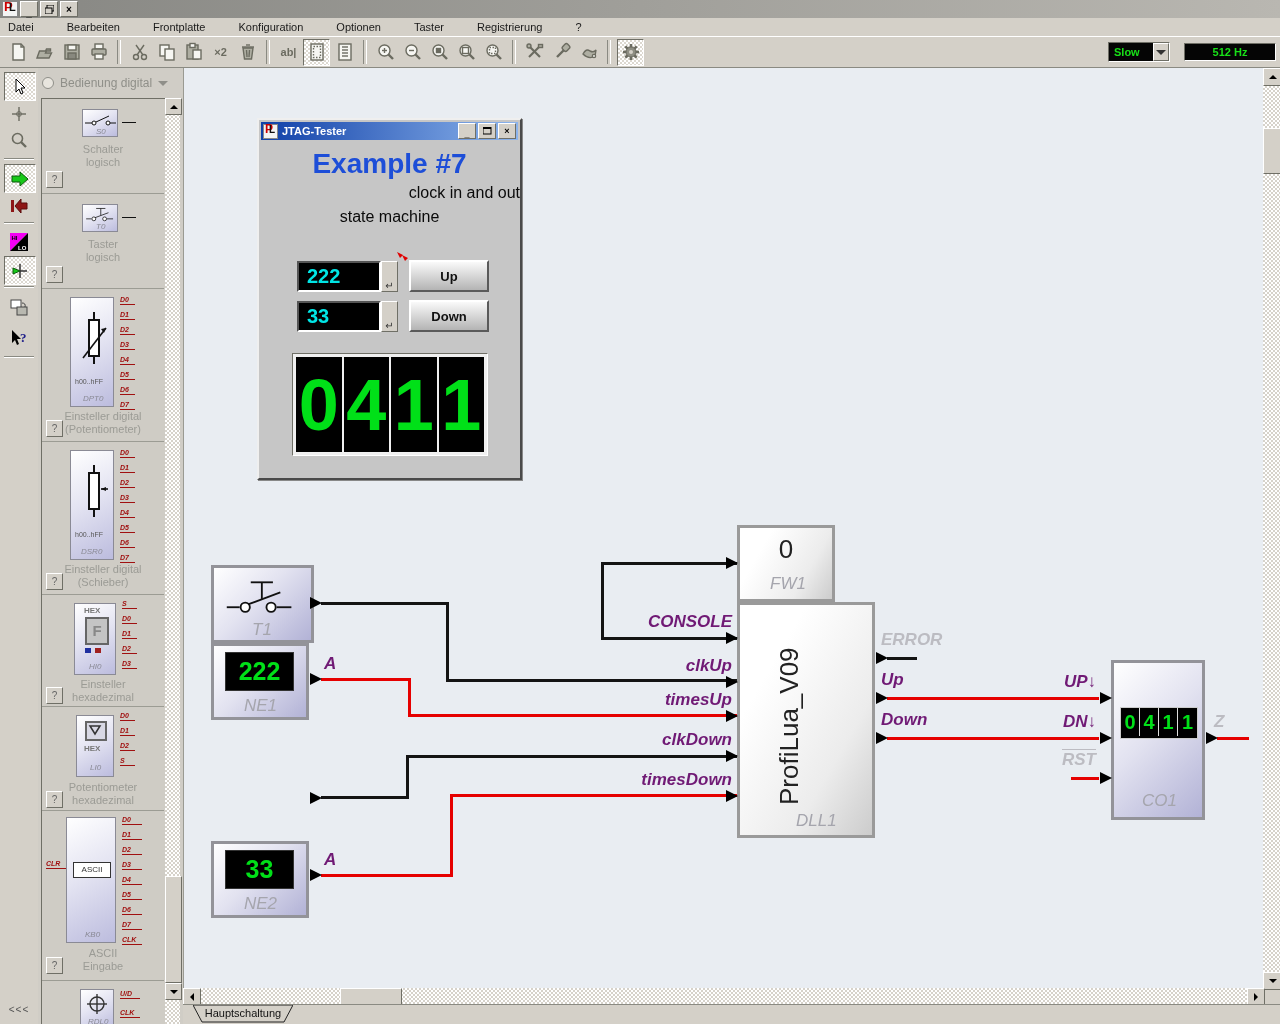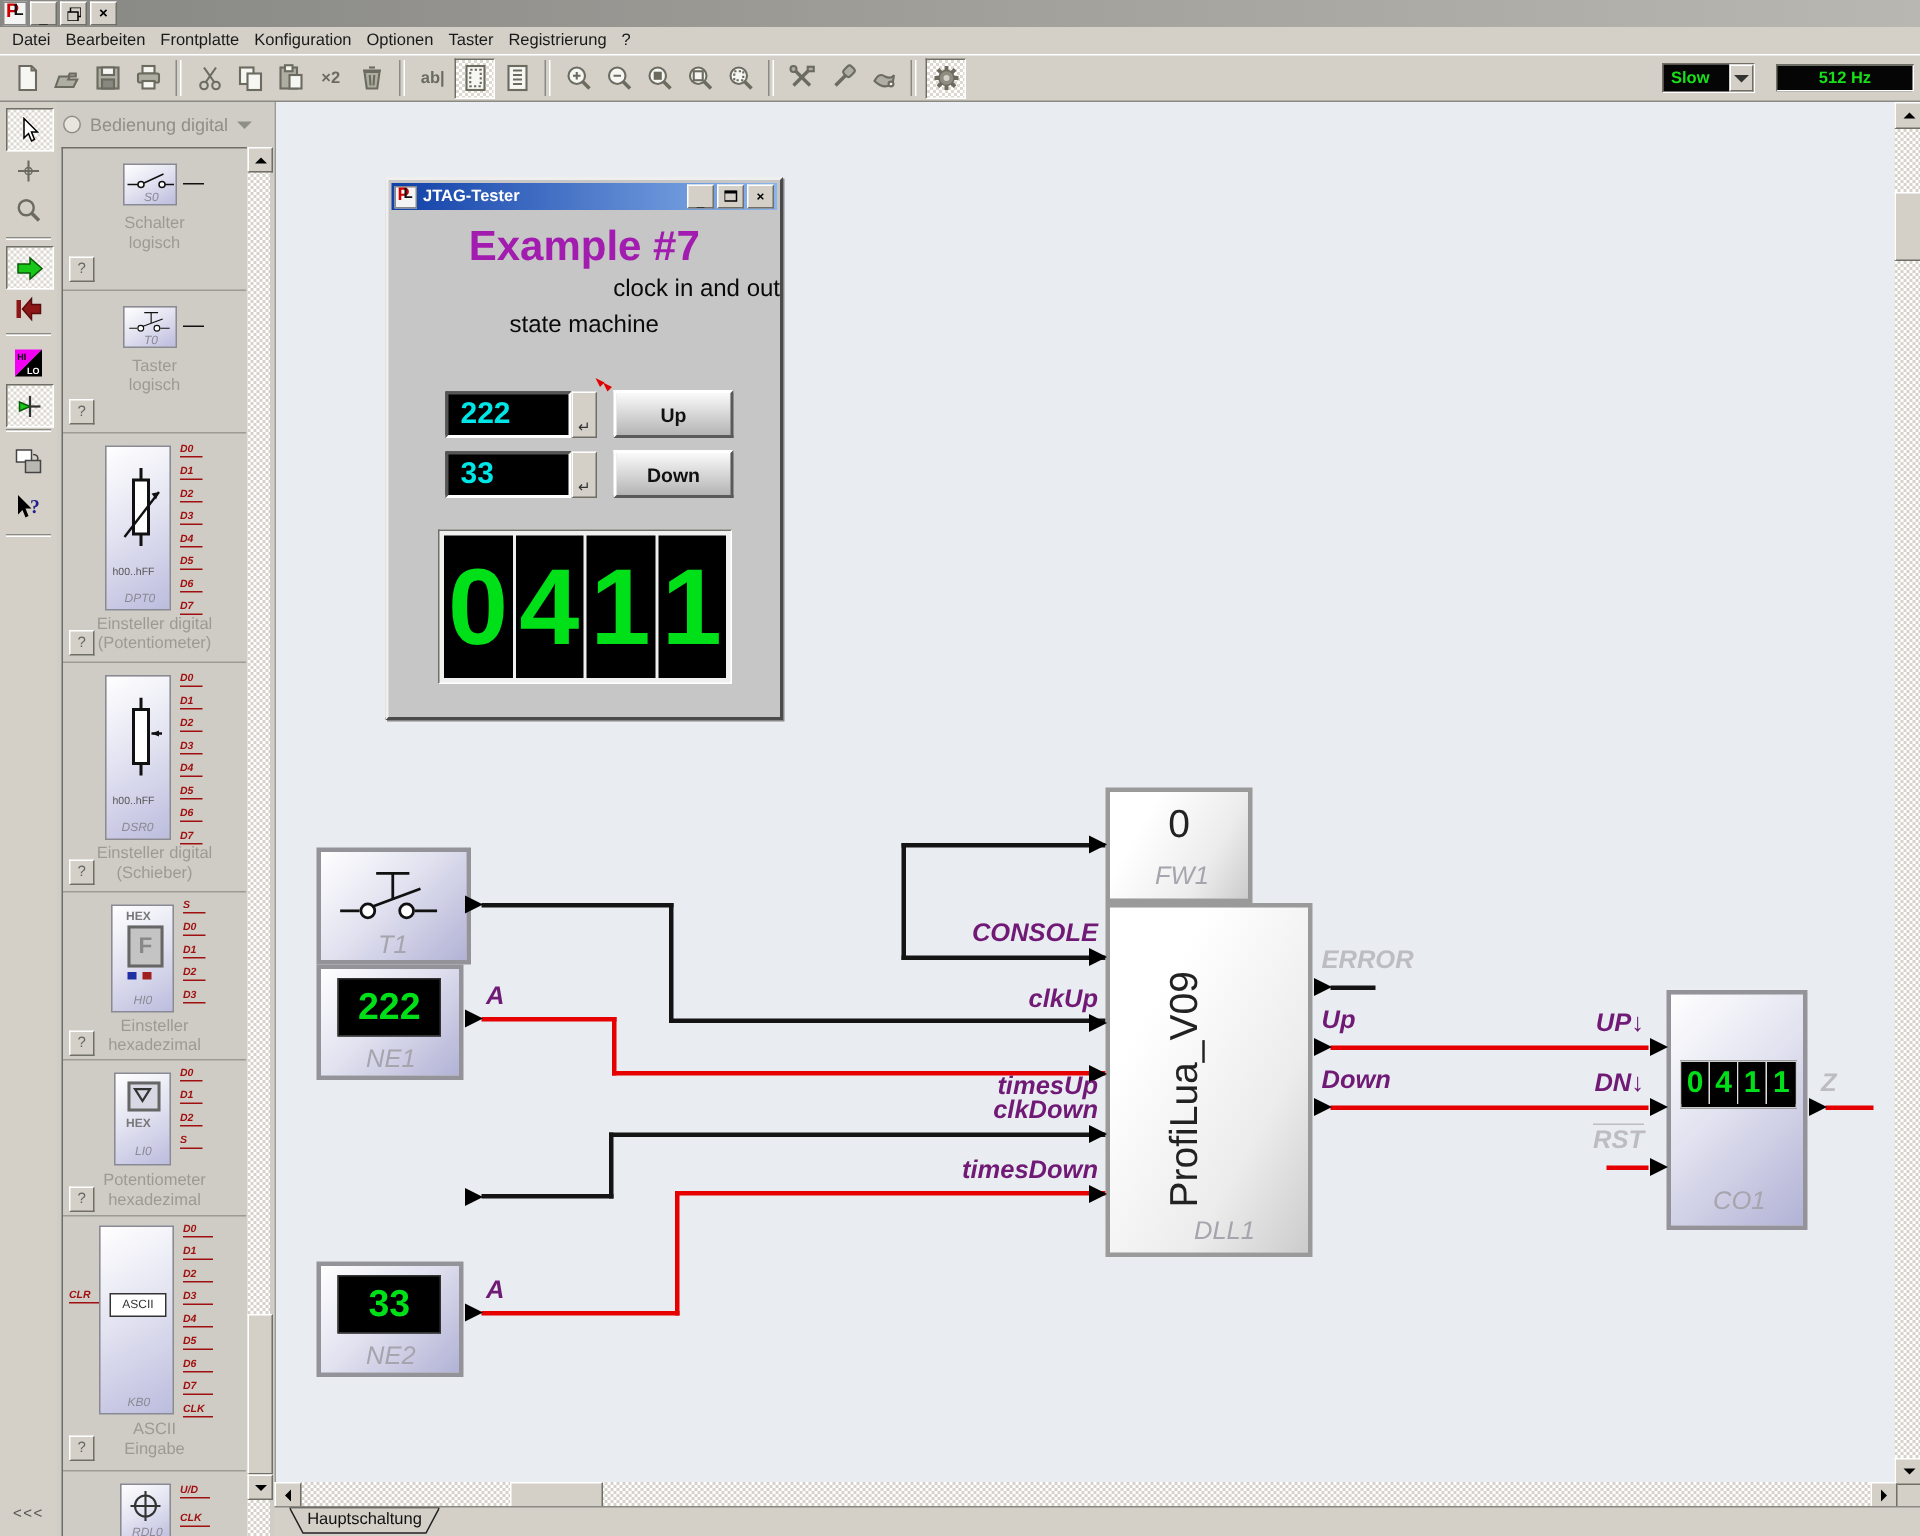--- a/index.html
+++ b/index.html
@@ -9,21 +9,21 @@
   .raised{border:1px solid;border-color:#ffffff #6f6f66 #6f6f66 #ffffff;background:#d4d0c8;}
   .sunken{border:1px solid;border-color:#6f6f66 #ffffff #ffffff #6f6f66;}
   .pressed{border:1px solid;border-color:#6f6f66 #ffffff #ffffff #6f6f66;background-color:#e6e3dc;background-image:repeating-conic-gradient(#ffffff 0% 25%,#dcd8d0 25% 50%);background-size:4px 4px;}
   
   .titlebar{left:0;top:0;width:1280px;height:18px;background:linear-gradient(90deg,#878783,#b9b7b1);display:flex;align-items:center;padding:0 2px;box-sizing:border-box;}
   .titlebar .ttl{font-size:11px;font-weight:bold;color:#111;margin-left:4px;white-space:nowrap;overflow:hidden;flex:1;}
   .winbtn{width:16px;height:14px;display:flex;align-items:center;justify-content:center;font-size:10px;font-weight:bold;color:#000;margin-left:2px;}
   .logo{width:14px;height:14px;background:#f4f4f4;border:1px solid #888;position:relative;font-weight:bold;}
   .logo .p{position:absolute;left:1px;top:-3px;color:#cc0000;font-size:13px;}
   .logo .l{position:absolute;left:6px;top:-1px;color:#111;font-size:11px;}
-  .menubar{left:0;top:18px;width:1280px;height:18px;display:flex;align-items:center;gap:10px;padding-left:8px;font-size:11px;color:#1a1a1a;box-sizing:border-box;}
+  .menubar{left:0;top:18px;width:1280px;height:18px;display:flex;align-items:center;gap:33px;padding-left:8px;font-size:11px;color:#1a1a1a;box-sizing:border-box;}
   .menubar span{cursor:default;}
   .toolbar{left:0;top:36px;width:1280px;height:32px;display:flex;align-items:center;padding:0 4px;box-sizing:border-box;border-top:1px solid #fff;border-bottom:1px solid #8a8a82;}
   .tbtn{width:25px;height:25px;display:flex;align-items:center;justify-content:center;margin:0 1px;}
   .tsep{width:2px;height:24px;margin:0 5px;border-left:1px solid #8a8a82;border-right:1px solid #ffffff;}
   .ticon{stroke:#6b6b60;fill:none;stroke-width:1.4;}
   .ticon .fil{fill:#aeaea2;stroke:#6b6b60;}
   .ticon .wht{fill:#f6f6f2;stroke:#6b6b60;}
   .ttext{font-size:11px;font-weight:bold;color:#6b6b60;}
   .lcd{background:#050505;color:#18e018;font-weight:bold;font-size:11px;display:flex;align-items:center;box-sizing:border-box;}
   
@@ -601,21 +601,21 @@
         <use href="#pin-tri"></use>
       </svg>
     <svg class="pin n" style="left:541px;top:681px;">
         <use href="#pin-tri"></use>
       </svg>
     <svg class="pin g" style="left:541px;top:721px;">
         <use href="#pin-tri"></use>
       </svg>
     <div class="netlbl" style="left:400px;top:544px;width:148px;text-align:right;">CONSOLE</div>
     <div class="netlbl" style="left:400px;top:588px;width:148px;text-align:right;">clkUp</div>
-    <div class="netlbl" style="left:400px;top:622px;width:148px;text-align:right;margin-top:24px;">timesUp</div>
+    <div class="netlbl" style="left:400px;top:622px;width:148px;text-align:right;">timesUp</div>
     <div class="netlbl" style="left:400px;top:662px;width:148px;text-align:right;">clkDown</div>
     <div class="netlbl" style="left:400px;top:702px;width:148px;text-align:right;">timesDown</div>
     <svg class="pin n" style="left:691px;top:583px;">
         <use href="#pin-tri"></use>
       </svg>
     <svg class="pin g" style="left:691px;top:623px;">
         <use href="#pin-tri"></use>
       </svg>
     <svg class="pin g" style="left:691px;top:663px;">
         <use href="#pin-tri"></use>
@@ -661,21 +661,21 @@
             <span style="margin-top:5px">_</span>
           </span>
         <span class="fpbtn raised">
             <svg width="9" height="8">
               <rect x="0" y="0" width="8" height="7" fill="none" stroke="#000"></rect>
               <line x1="0" y1="1" x2="8" y2="1" stroke="#000" stroke-width="2"></line>
             </svg>
           </span>
         <span class="fpbtn raised">×</span>
       </div>
-      <div style="position:absolute;left:0;top:28px;width:100%;text-align:center;font-size:28px;font-weight:bold;color:#a21caf;">Example #7</div>
+      <div style="position:absolute;left:0;top:28px;width:100%;text-align:center;font-size:28px;font-weight:bold;color:#1d4ed8;">Example #7</div>
       <div style="position:absolute;left:0;top:64px;width:100%;text-align:right;font-size:16px;color:#0a0a0a;">clock in and out</div>
       <div style="position:absolute;left:0;top:88px;width:100%;text-align:center;font-size:16px;color:#0a0a0a;">state machine</div>
 
       <div class="entry" style="left:38px;top:141px;width:84px;height:31px;">222</div>
       <span class="raised" style="position:absolute;left:122px;top:141px;width:17px;height:31px;box-sizing:border-box;display:flex;align-items:flex-end;justify-content:center;font-size:10px;color:#333;">↵</span>
       <svg style="position:absolute;left:136px;top:130px;" width="14" height="14">
           <path d="M2,2 l6,3 -3,3 z" fill="#e00000"></path>
           <path d="M7,5 l6,3 -3,3 z" fill="#e00000"></path>
         </svg>
       <div class="pushbtn" style="left:150px;top:140px;width:80px;height:32px;">Up</div>

